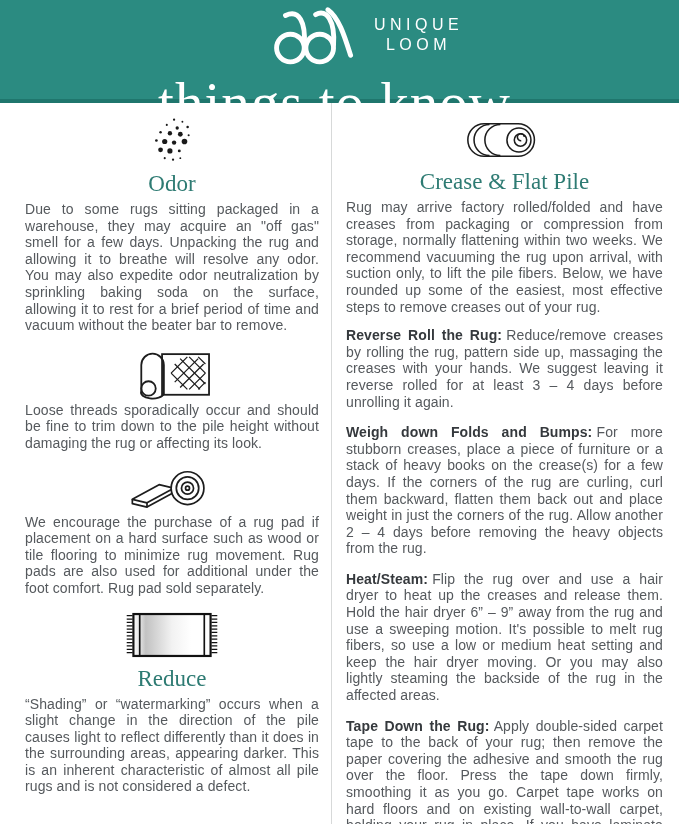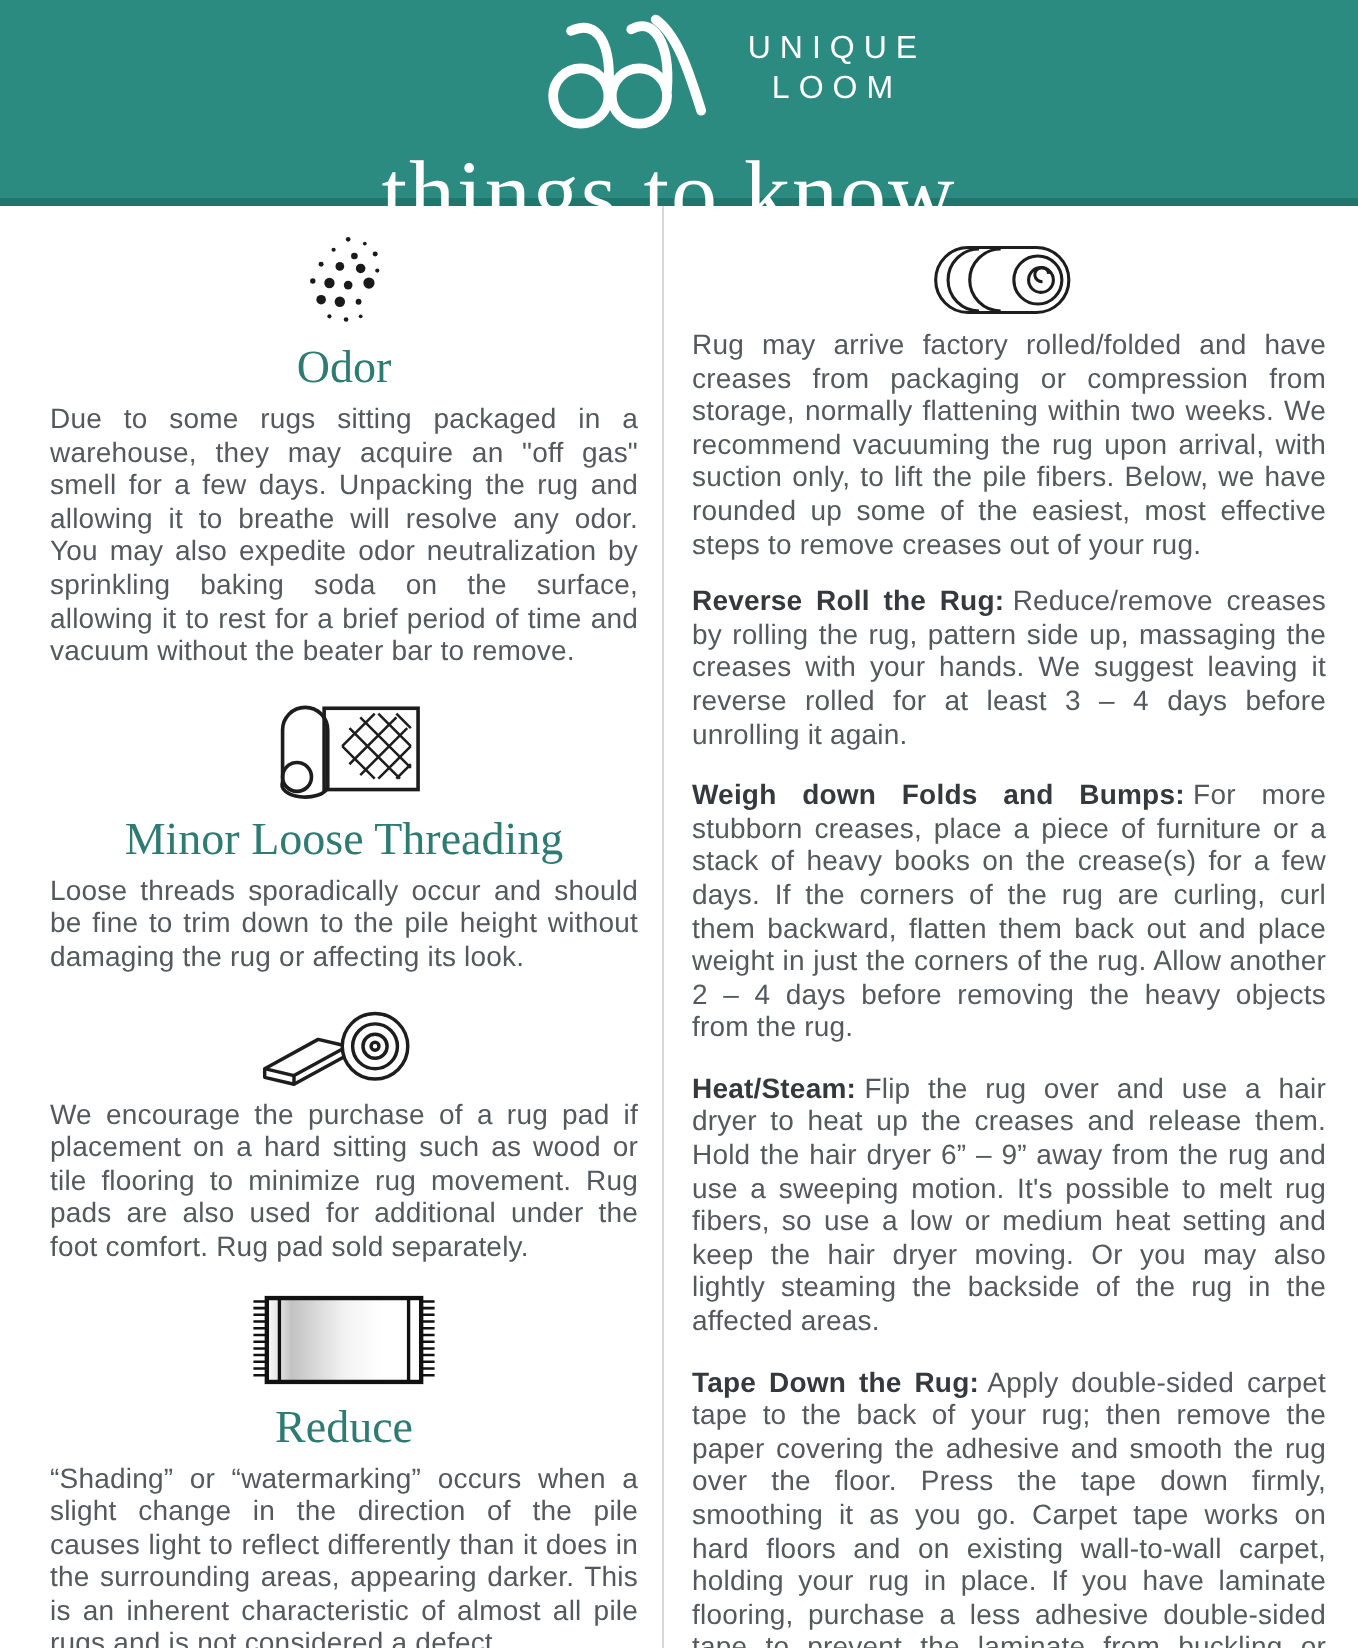--- a/index.html
+++ b/index.html
@@ -13,21 +13,21 @@
     display:flex;align-items:center;flex-direction:column;
   }
   .brand{display:flex;align-items:center;margin-left:50px;}
   .brand-logo{display:block;}
   .brand-text{
     color:#ffffff;margin-left:12px;text-align:center;
     font-size:16px;letter-spacing:4.5px;line-height:1.25;font-weight:400;
   }
   .header-title{
     flex:1;text-align:center;color:#ffffff;
-    font-family:"Liberation Serif",serif;font-size:46px;font-weight:400;
+    font-family:"Liberation Serif",serif;font-size:57px;font-weight:400;
     letter-spacing:1px;padding-right:10px;white-space:nowrap;
   }
   
   .main{display:flex;align-items:stretch;height:766px;}
   .col-left{
     width:331px;box-sizing:border-box;padding:13px 12px 0 25px;
   }
   .col-right{
     flex:1;box-sizing:border-box;border-left:1px solid #D7D9D9;
     padding:13px 16px 0 14px;
@@ -110,39 +110,38 @@
           <rect class="ink" x="44" y="9" width="52" height="45" fill="#ffffff"></rect>
           <g class="ink-thin">
             <path d="M54,30 L72,12 M58,40 L84,14 M64,46 L90,20 M74,48 L92,30 M84,48 L92,40"></path>
             <path d="M54,30 L72,48 M58,20 L86,48 M64,14 L92,42 M74,12 L92,30 M84,12 L92,20"></path>
           </g>
           <path class="ink" d="M21,50 V21 a12.5,12.5 0 0 1 25,0 v33" fill="#ffffff"></path>
           <path class="ink" d="M21,50 a12.5,6.5 0 0 0 25,3"></path>
           <circle class="ink" cx="29" cy="47" r="8" fill="#ffffff"></circle>
         </svg>
       </div>
-      <h2 class="section-heading">Minor Loose Threading</h2>
       <p class="body-text">Loose threads sporadically occur and should be fine to trim down to the pile height without damaging the rug or affecting its look.</p>
     </div>
 
     <div class="section">
       <div class="icon-wrap">
         <svg width="100" height="50" viewBox="0 0 110 58" aria-hidden="true">
           <g class="ink" stroke-linejoin="round">
             <path d="M9,41 L40,24 L57,28 L26,45 Z" fill="#ffffff"></path>
             <path d="M9,41 L9,46 L26,50 L26,45"></path>
             <path d="M26,50 L57,33 L57,28"></path>
             <circle cx="73" cy="28" r="19" fill="#ffffff"></circle>
             <circle cx="73" cy="28" r="13"></circle>
             <circle cx="73" cy="28" r="7"></circle>
             <circle cx="73" cy="28" r="2.3"></circle>
           </g>
         </svg>
       </div>
-      <p class="body-text">We encourage the purchase of a rug pad if placement on a hard sitting such as wood or tile flooring to minimize rug movement. Rug pads are also used for additional under the foot comfort. Rug pad sold separately.</p>
+      <p class="body-text">We encourage the purchase of a rug pad if placement on a hard surface such as wood or tile flooring to minimize rug movement. Rug pads are also used for additional under the foot comfort. Rug pad sold separately.</p>
     </div>
 
     <div class="section">
       <div class="icon-wrap">
         <svg width="108" height="52" viewBox="0 0 120 62" aria-hidden="true">
           <defs>
             <linearGradient id="shadeGrad" x1="0" y1="0" x2="1" y2="0">
               <stop offset="0" stop-color="#fafafa"></stop>
               <stop offset="0.07" stop-color="#e8e8e8"></stop>
               <stop offset="0.16" stop-color="#c2c2c2"></stop>
@@ -173,20 +172,21 @@
           <g class="ink">
             <rect x="12" y="10" width="86" height="42" rx="21" fill="#ffffff"></rect>
             <path d="M40,11 a20,20 0 0 0 0,40"></path>
             <path d="M54,11 a20,20 0 0 0 0,40"></path>
             <circle cx="78" cy="31" r="15.5" fill="#ffffff"></circle>
             <circle cx="80" cy="31" r="8"></circle>
             <path d="M85,27 a4.5,4.5 0 1 0 -4,5"></path>
           </g>
         </svg>
       </div>
+      <h2 class="section-heading">Crease &amp; Flat Pile</h2>
       <p class="body-text">Rug may arrive factory rolled/folded and have creases from packaging or compression from storage, normally flattening within two weeks. We recommend vacuuming the rug upon arrival, with suction only, to lift the pile fibers. Below, we have rounded up some of the easiest, most effective steps to remove creases out of your rug.</p>
     </div>
 
     <p class="body-text tip">
       <span class="tip-label">Reverse Roll the Rug:</span><span>Reduce/remove creases by rolling the rug, pattern side up, massaging the creases with your hands. We suggest leaving it reverse rolled for at least 3 – 4 days before unrolling it again.</span>
     </p>
 
     <p class="body-text tip">
       <span class="tip-label">Weigh down Folds and Bumps:</span><span>For more stubborn creases, place a piece of furniture or a stack of heavy books on the crease(s) for a few days. If the corners of the rug are curling, curl them backward, flatten them back out and place weight in just the corners of the rug. Allow another 2 – 4 days before removing the heavy objects from the rug.</span>
     </p>

